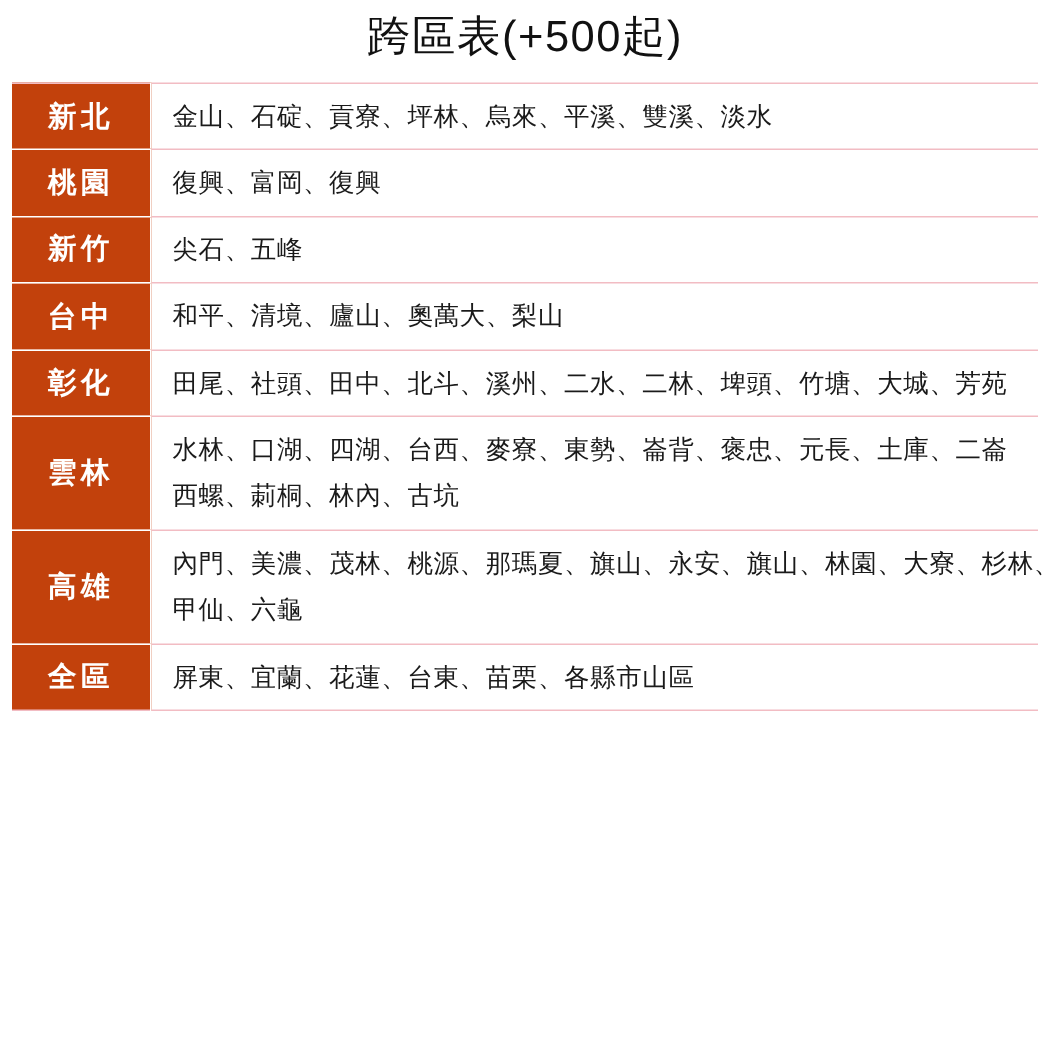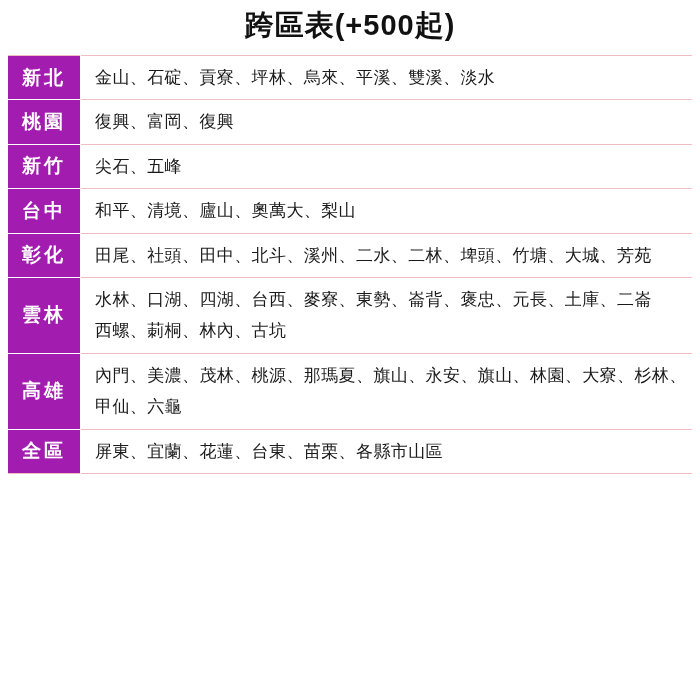--- a/index.html
+++ b/index.html
@@ -17,42 +17,42 @@
   .page {
     position: relative;
     width: 700px;
     height: 700px;
     box-sizing: border-box;
     padding: 0 8px;
   }
   .title {
     text-align: center;
     font-size: 29px;
-    font-weight: bold;
+    font-weight: normal;
     letter-spacing: 1px;
     color: #111111;
     padding-top: 8px;
     padding-bottom: 12px;
     line-height: 1.2;
   }
   table.zones {
     width: 684px;
     border-collapse: collapse;
     table-layout: fixed;
     margin: 0 auto;
   }
   table.zones tr {
     border-bottom: 1px solid #f2bcc3;
   }
   table.zones tr:first-child {
     border-top: 1px solid #f2bcc3;
   }
   td.zone-label {
-    width: 72px;
-    background: #a21caf;
+    width: 92px;
+    background: #c2410c;
     color: #ffffff;
     font-size: 19px;
     font-weight: bold;
     text-align: center;
     vertical-align: middle;
     letter-spacing: 3px;
     padding: 0;
     border-bottom: 1px solid #ffffff;
   }
   table.zones tr:last-child td.zone-label {

